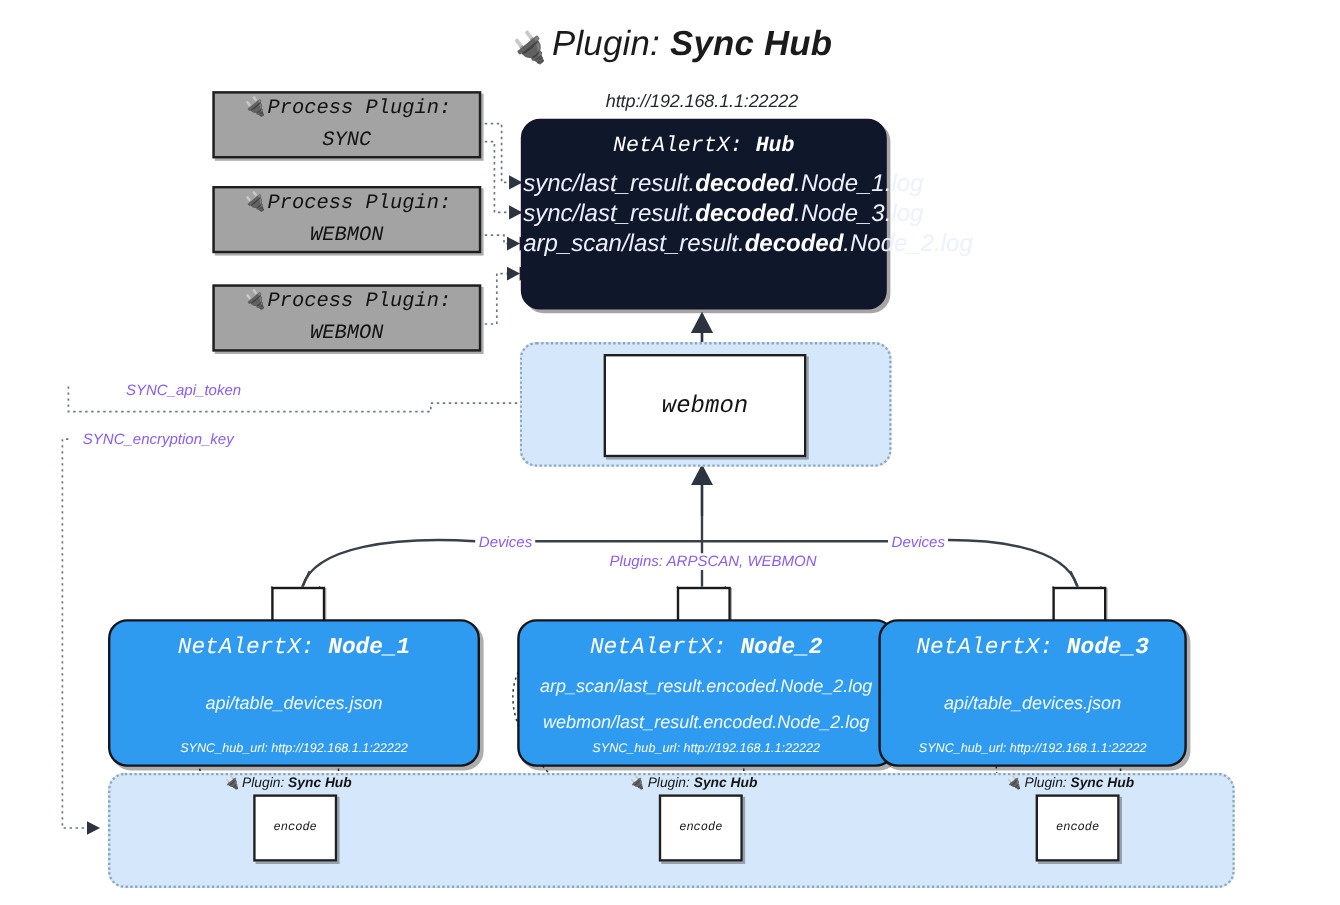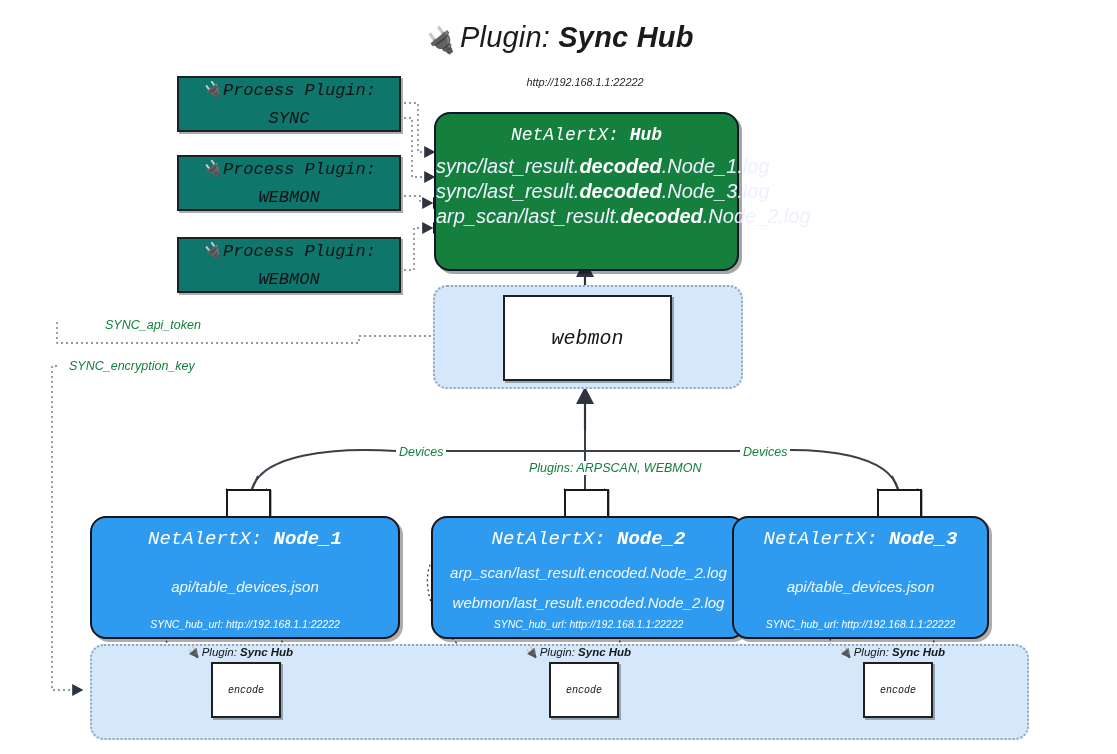--- a/index.html
+++ b/index.html
@@ -9,35 +9,35 @@
   svg.wires{position:absolute;left:0;top:0;width:1117px;height:754px;pointer-events:none;}
 
   
   .title{position:absolute;left:0;top:17px;width:1117px;text-align:center;
          font-size:29px;line-height:40px;letter-spacing:.2px;white-space:nowrap;}
   .title .plug{font-size:26px;vertical-align:-2px;margin-right:4px;}
   .title .lead{font-weight:400;}
   .title .strong{font-weight:bold;}
 
   .huburl{position:absolute;left:463px;top:76px;width:244px;text-align:center;
-          font-size:11px;color:#24292e;letter-spacing:-.1px;}
-
-  
-  .procbox{position:absolute;background:#0f766e;border:2px solid #1f1f1f;
+          font-size:15px;color:#24292e;letter-spacing:-.1px;}
+
+  
+  .procbox{position:absolute;background:#a3a3a3;border:2px solid #1f1f1f;
            box-shadow:2px 2px 0 rgba(0,0,0,.32);
            font-family:"Liberation Mono","DejaVu Sans Mono",monospace;
            font-size:17px;line-height:27px;text-align:center;color:#121212;
            display:flex;flex-direction:column;justify-content:center;}
   .procbox .l1{white-space:nowrap;}
   .procbox .l1 .ic{font-size:16px;margin-right:1px;}
   .procbox .l2{white-space:nowrap;}
 
   
-  .hub{position:absolute;left:434px;top:112px;width:301px;height:155px;
-       background:#15803d;border:2px solid #14142c;border-radius:16px;
+  .hub{position:absolute;left:434px;top:99px;width:301px;height:155px;
+       background:#0f172a;border:2px solid #14142c;border-radius:16px;
        box-shadow:3px 3px 0 rgba(0,0,0,.35);color:#ffffff;}
   .hub .hubtitle{position:absolute;left:0;top:11px;width:301px;text-align:center;
        font-family:"Liberation Mono","DejaVu Sans Mono",monospace;
        font-size:18px;white-space:nowrap;}
   .hub .hubtitle b{font-weight:bold;}
   .hub .logs{position:absolute;left:0;top:40px;width:301px;}
   .hub .logline{font-size:20px;line-height:25px;text-align:center;white-space:nowrap;
        color:#eef0ff;}
   .hub .logline b{font-weight:bold;color:#ffffff;}
 
@@ -79,25 +79,25 @@
         font-size:10.5px;color:#ffffff;white-space:nowrap;}
 
   
   .envelope{position:absolute;width:41px;height:30px;background:#ffffff;
             border:2px solid #1a1a1a;box-shadow:1px 1px 0 rgba(0,0,0,.3);}
   #env-1{left:226px;top:489px;}
   #env-2{left:564px;top:489px;}
   #env-3{left:877px;top:489px;}
 
   
-  .edgelabel{position:absolute;font-size:12.5px;color:#15803d;white-space:nowrap;
+  .edgelabel{position:absolute;font-size:12.5px;color:#8b5cf6;white-space:nowrap;
              background:#ffffff;padding:0 3px;}
   #label-devices-left{left:396px;top:445px;}
   #label-devices-right{left:740px;top:445px;}
-  #label-plugins-mid{left:505px;top:461px;margin-left:21px;}
+  #label-plugins-mid{left:505px;top:461px;}
   #label-api-token{left:102px;top:318px;}
   #label-encryption-key{left:66px;top:359px;}
 </style>
 </head>
 <body>
 
 <div class="stage">
 
   <svg class="wires" viewBox="0 0 1117 754">
     <defs>

